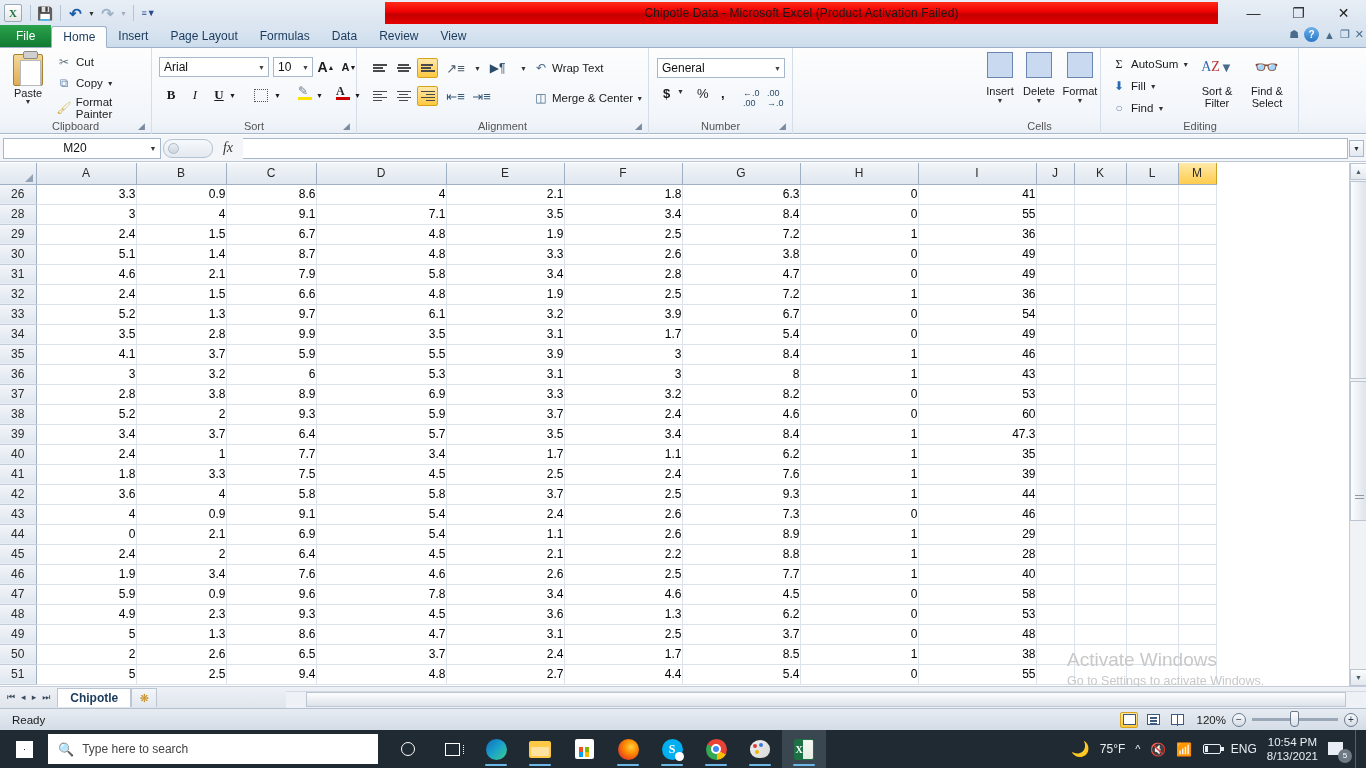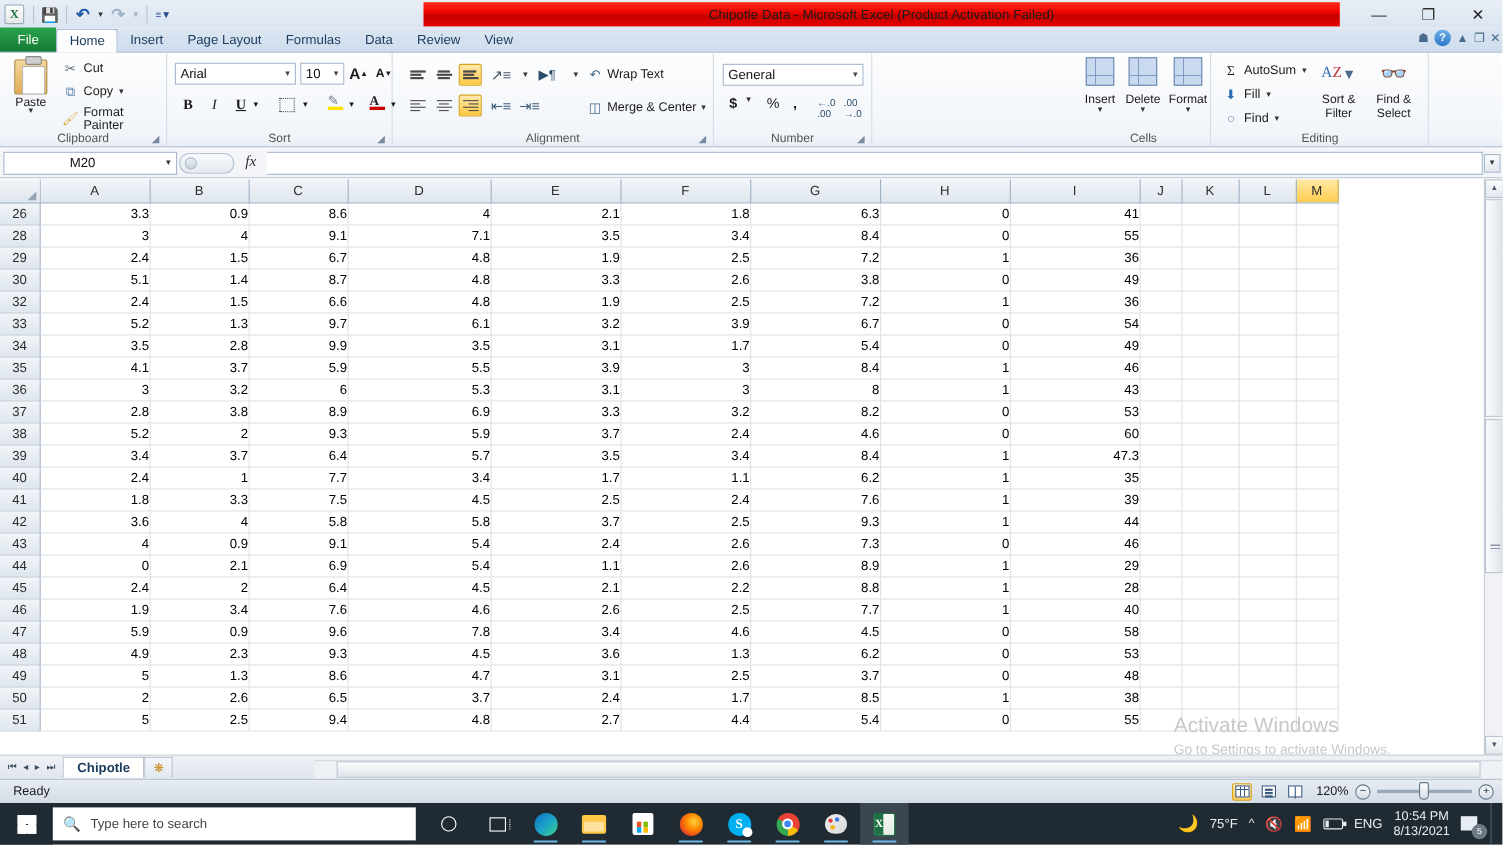--- a/index.html
+++ b/index.html
@@ -777,20 +777,36 @@
             <td class="cell" style="width: 118px;">2.6</td>
             <td class="cell" style="width: 118px;">3.8</td>
             <td class="cell" style="width: 118px;">0</td>
             <td class="cell" style="width: 118px;">49</td>
             <td class="cell" style="width: 38px;"></td>
             <td class="cell" style="width: 52px;"></td>
             <td class="cell" style="width: 52px;"></td>
             <td class="cell" style="width: 38px;"></td>
           </tr>
           <tr>
+            <th class="rowh">31</th>
+            <td class="cell" style="width: 100px;">4.6</td>
+            <td class="cell" style="width: 90px;">2.1</td>
+            <td class="cell" style="width: 90px;">7.9</td>
+            <td class="cell" style="width: 130px;">5.8</td>
+            <td class="cell" style="width: 118px;">3.4</td>
+            <td class="cell" style="width: 118px;">2.8</td>
+            <td class="cell" style="width: 118px;">4.7</td>
+            <td class="cell" style="width: 118px;">0</td>
+            <td class="cell" style="width: 118px;">49</td>
+            <td class="cell" style="width: 38px;"></td>
+            <td class="cell" style="width: 52px;"></td>
+            <td class="cell" style="width: 52px;"></td>
+            <td class="cell" style="width: 38px;"></td>
+          </tr>
+          <tr>
             <th class="rowh">32</th>
             <td class="cell" style="width: 100px;">2.4</td>
             <td class="cell" style="width: 90px;">1.5</td>
             <td class="cell" style="width: 90px;">6.6</td>
             <td class="cell" style="width: 130px;">4.8</td>
             <td class="cell" style="width: 118px;">1.9</td>
             <td class="cell" style="width: 118px;">2.5</td>
             <td class="cell" style="width: 118px;">7.2</td>
             <td class="cell" style="width: 118px;">1</td>
             <td class="cell" style="width: 118px;">36</td>

